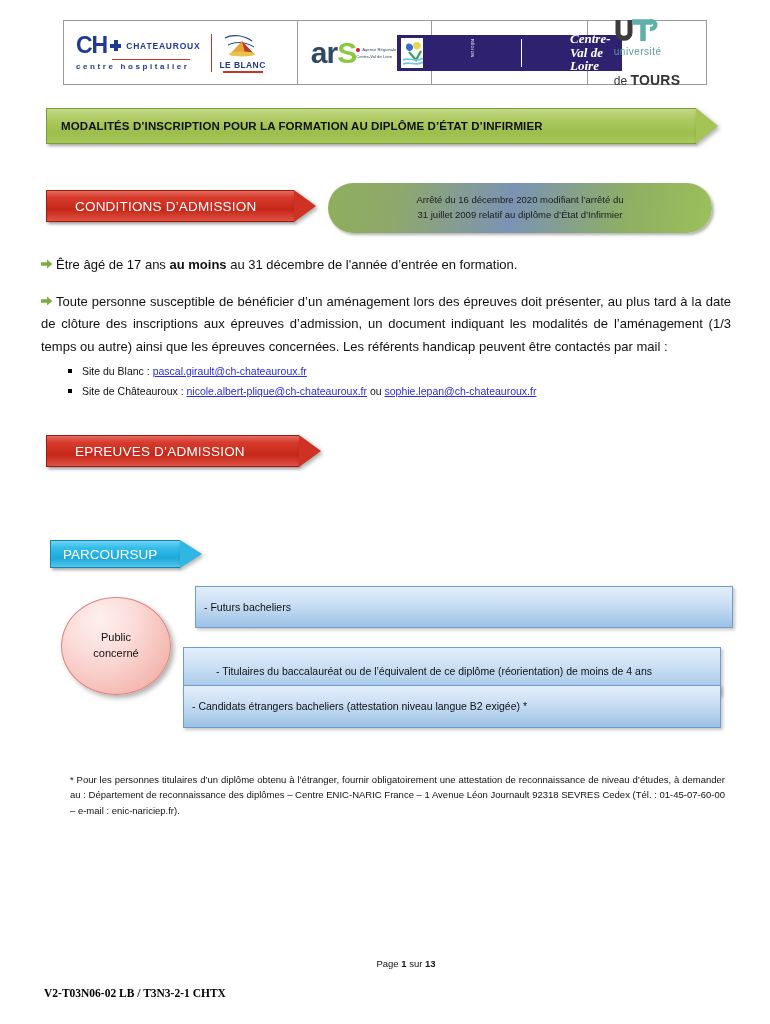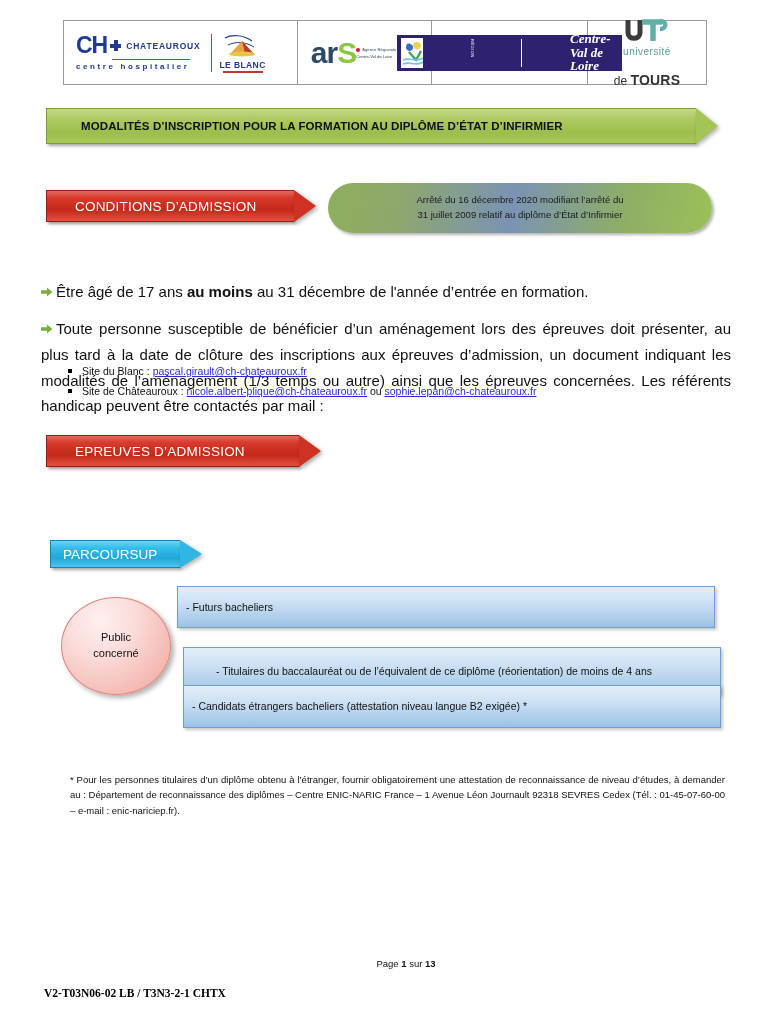--- a/index.html
+++ b/index.html
@@ -109,21 +109,21 @@
     font-size: 4px; color:#ffffff; letter-spacing:0.5px;
     line-height:1.1; margin-right:3px; height:28px;
   }
   .cvl-bar { width:1px; height:28px; background:#ffffff; margin-right:4px; }
   .cvl-name {
     color:#ffffff; font-family:"Liberation Serif", serif;
     font-style: italic; font-weight:bold; font-size:13px; line-height:1.05;
   }
 
   
-  .ut-wrap { display:flex; flex-direction:column; align-items:center; line-height:1;}
+  .ut-wrap { display:flex; flex-direction:column; line-height:1;}
   .ut-univ { font-size:10px; color:#5A9A9E; letter-spacing:0.5px; margin-top:3px;}
   .ut-de { font-size:12px; color:#333333;margin-top:16px; }
   .ut-de b { font-size:14px; color:#333333; letter-spacing:0.2px;}
 
   
   .chevron {
     position: absolute;
     box-sizing: border-box;
     display: flex;
     align-items: center;
@@ -155,21 +155,21 @@
     border-top: 18px solid transparent;
     border-bottom: 18px solid transparent;
     border-left: 22px solid #A4C455;
     filter: drop-shadow(2px 2px 2px rgba(0,0,0,0.3));
   }
   .banner-green .chev-text {
     font-size: 11.5px;
     font-weight: bold;
     color: #111111;
     letter-spacing: 0.1px;
-    padding-left: 34px;
+    padding-left: 14px;
     white-space: nowrap;
   }
 
   
   .banner-red1 { left: 46px; top: 190px; width: 270px; height: 32px; }
   .banner-red2 { left: 46px; top: 435px; width: 275px; height: 32px; }
   .banner-red1 .chev-body, .banner-red2 .chev-body {
     background: linear-gradient(to bottom, #E36A60 0%, #D83A2C 22%, #C52718 62%, #E05143 100%);
     border: 1px solid #9B1C10;
     border-right: none;
@@ -244,25 +244,24 @@
     border-left: 22px solid #2FB6E2;
     filter: drop-shadow(2px 2px 2px rgba(0,0,0,0.3));
   }
   .banner-blue .chev-text {
     font-size: 13.5px; color:#ffffff; padding-left: 12px; white-space: nowrap;
   }
 
   
   .para {
     position: absolute;
-    font-size: 15px;
+    font-size: 13px;
     line-height: 1.72;
     color: #111111;
     text-align: justify;
-    margin-top: 25px;
   }
   .para-1 { left: 41px; top: 254px; width: 690px; }
   .para-2 { left: 41px; top: 291px; width: 690px; }
 
   .arrow-ico {
     display: inline-block;
     vertical-align: -1px;
     margin-right: 3px;
   }
 
@@ -304,21 +303,21 @@
     border: 1px solid #6E9ED1;
     box-shadow: 2px 2px 3px rgba(0,0,0,0.22);
     font-size: 10.5px;
     color: #111111;
     line-height: 1.6;
     padding: 6px 10px 6px 8px;
     box-sizing: border-box;
     display: flex;
     align-items: center;
   }
-  .bb1 { left: 177px; top: 586px; width: 538px; height: 42px; }
+  .bb1 { left: 195px; top: 586px; width: 538px; height: 42px; }
   .bb2 { left: 183px; top: 647px; width: 538px; height: 48px; padding-left: 32px; }
   .bb3 { left: 183px; top: 685px; width: 538px; height: 43px; }
 
   
   .footnote {
     position: absolute;
     left: 70px; top: 772px; width: 655px;
     font-size: 9.5px;
     line-height: 1.62;
     color: #111111;

